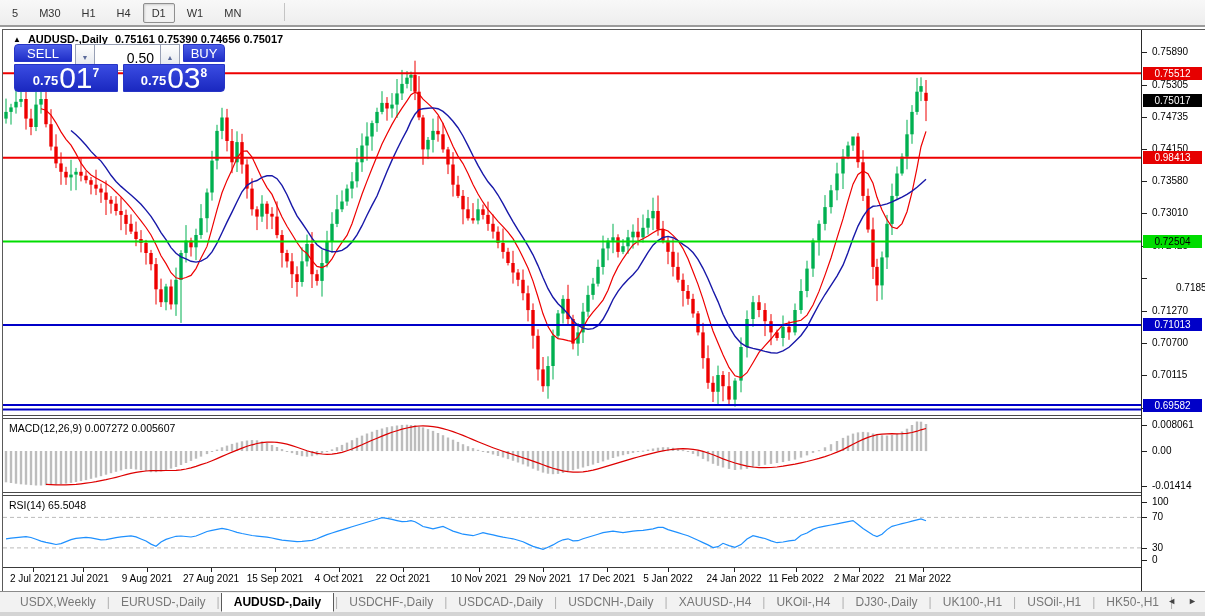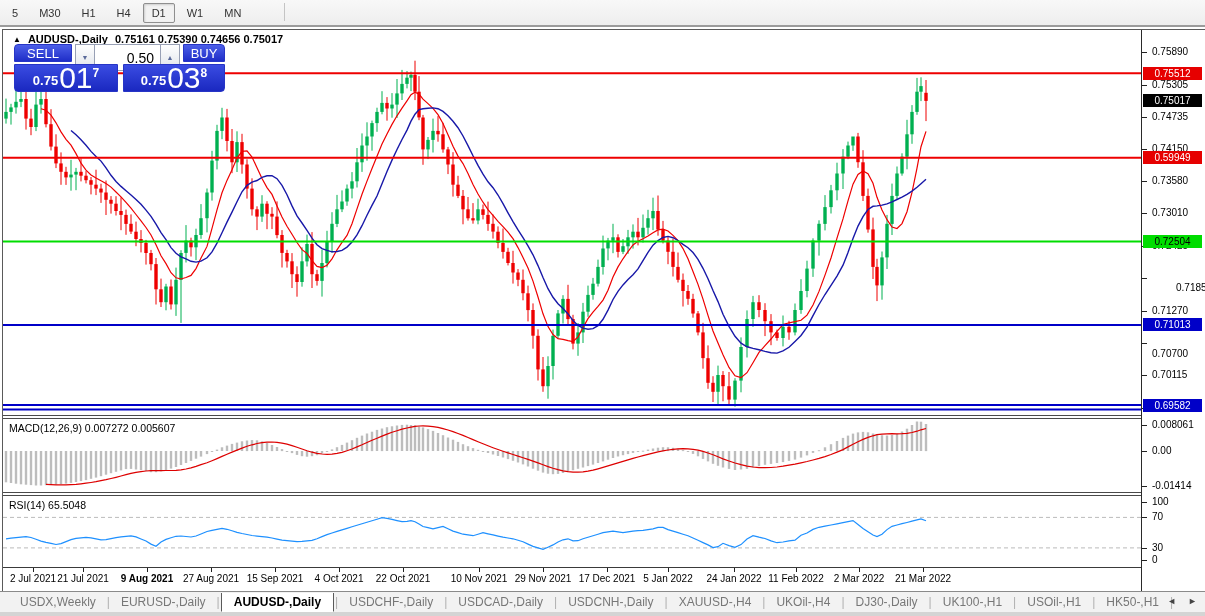--- a/index.html
+++ b/index.html
@@ -697,21 +697,21 @@
       </svg>
     <div class="ind-label">RSI(14) 65.5048</div>
   </div>
 
   <div id="time-axis">
       <div class="date-tick" style="left: 30px;"></div>
       <div class="date-label" style="left: 30px;">2 Jul 2021</div>
       <div class="date-tick" style="left: 80px;"></div>
       <div class="date-label" style="left: 80px;">21 Jul 2021</div>
       <div class="date-tick" style="left: 144px;"></div>
-      <div class="date-label" style="left: 144px; font-weight: bold;">9 Aug 2021</div>
+      <div class="date-label" style="left: 144px;">9 Aug 2021</div>
       <div class="date-tick" style="left: 208px;"></div>
       <div class="date-label" style="left: 208px;">27 Aug 2021</div>
       <div class="date-tick" style="left: 272px;"></div>
       <div class="date-label" style="left: 272px;">15 Sep 2021</div>
       <div class="date-tick" style="left: 336px;"></div>
       <div class="date-label" style="left: 336px;">4 Oct 2021</div>
       <div class="date-tick" style="left: 400px;"></div>
       <div class="date-label" style="left: 400px;">22 Oct 2021</div>
       <div class="date-tick" style="left: 476px;"></div>
       <div class="date-label" style="left: 476px;">10 Nov 2021</div>
@@ -743,42 +743,42 @@
       <div class="ax-tick" style="top: 145px;">0.73580</div>
       <div class="ax-dash" style="top: 183px;"></div>
       <div class="ax-tick" style="top: 177px;">0.73010</div>
       <div class="ax-dash" style="top: 216px;"></div>
       <div class="ax-tick" style="top: 210px;">0.72425</div>
       <div class="ax-dash" style="top: 248px;"></div>
       <div class="ax-tick" style="top: 252px; padding-left: 24px;">0.71855</div>
       <div class="ax-dash" style="top: 281px;"></div>
       <div class="ax-tick" style="top: 275px;">0.71270</div>
       <div class="ax-dash" style="top: 313px;"></div>
-      <div class="ax-tick" style="top: 318px;">0.70700</div>
+      <div class="ax-tick" style="top: 307px;">0.70700</div>
       <div class="ax-dash" style="top: 345px;"></div>
       <div class="ax-tick" style="top: 339px;">0.70115</div>
       <div class="ax-dash" style="top: 378px;"></div>
       <div class="ax-tick" style="top: 372px;">0.69530</div>
       <div class="ax-dash" style="top: 395px;"></div>
       <div class="ax-tick" style="top: 389px;">0.008061</div>
       <div class="ax-dash" style="top: 421px;"></div>
       <div class="ax-tick" style="top: 415px;">0.00</div>
       <div class="ax-dash" style="top: 456px;"></div>
       <div class="ax-tick" style="top: 450px;">-0.01414</div>
       <div class="ax-dash" style="top: 472px;"></div>
       <div class="ax-tick" style="top: 466px;">100</div>
       <div class="ax-dash" style="top: 487px;"></div>
       <div class="ax-tick" style="top: 481px;">70</div>
       <div class="ax-dash" style="top: 518px;"></div>
       <div class="ax-tick" style="top: 512px;">30</div>
       <div class="ax-dash" style="top: 530px;"></div>
       <div class="ax-tick" style="top: 524px;">0</div>
       <div class="ax-chip" style="top: 37px; background: rgb(230, 0, 0); color: rgb(255, 255, 255);">0.75512</div>
       <div class="ax-chip" style="top: 64px; background: rgb(0, 0, 0); color: rgb(255, 255, 255);">0.75017</div>
-      <div class="ax-chip" style="top: 121px; background: rgb(230, 0, 0); color: rgb(255, 255, 255);">0.59949</div>
+      <div class="ax-chip" style="top: 121px; background: rgb(230, 0, 0); color: rgb(255, 255, 255);">0.98413</div>
       <div class="ax-chip" style="top: 205px; background: rgb(0, 221, 0); color: rgb(0, 0, 0);">0.72504</div>
       <div class="ax-chip" style="top: 288px; background: rgb(0, 0, 200); color: rgb(255, 255, 255);">0.71013</div>
       <div class="ax-chip" style="top: 369px; background: rgb(0, 0, 200); color: rgb(255, 255, 255);">0.69582</div>
     </div>
 </div>
 
 <div class="tab-bar">
   <div id="tab-list" style="display:flex;align-items:center;overflow:hidden">
       <div class="tab">USDX,Weekly</div>
       <span class="tab-sep">|</span>

